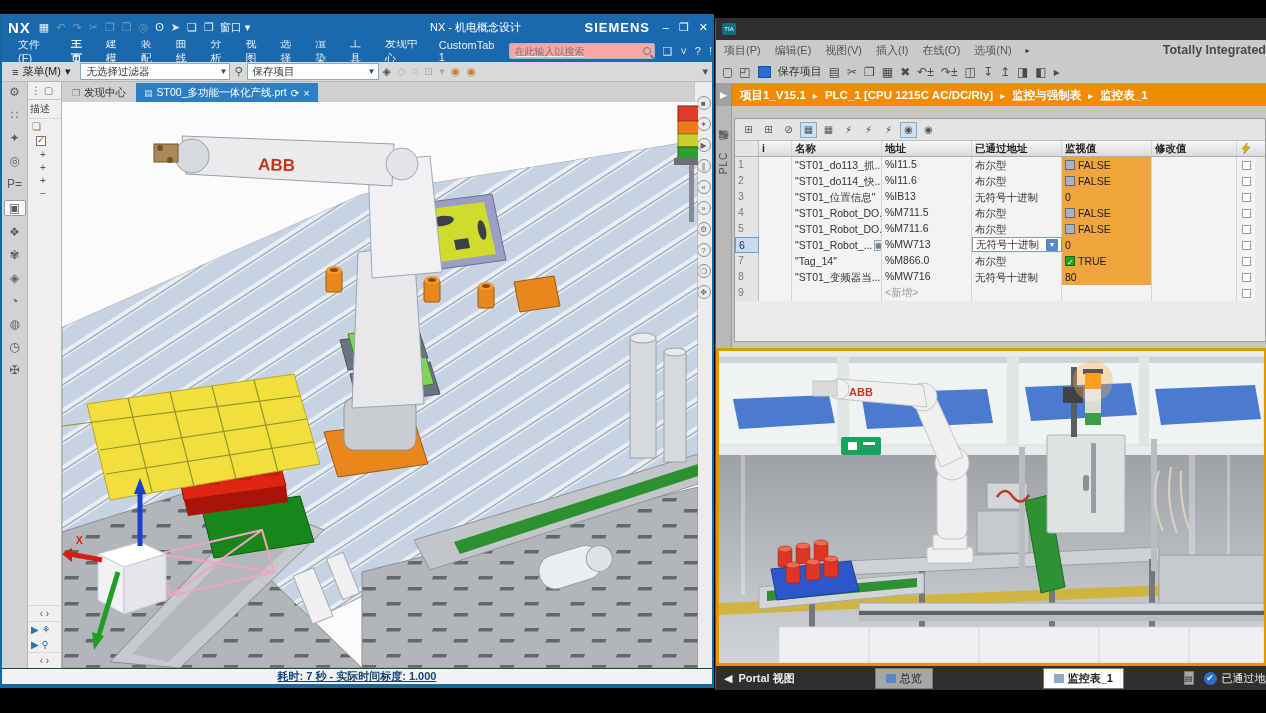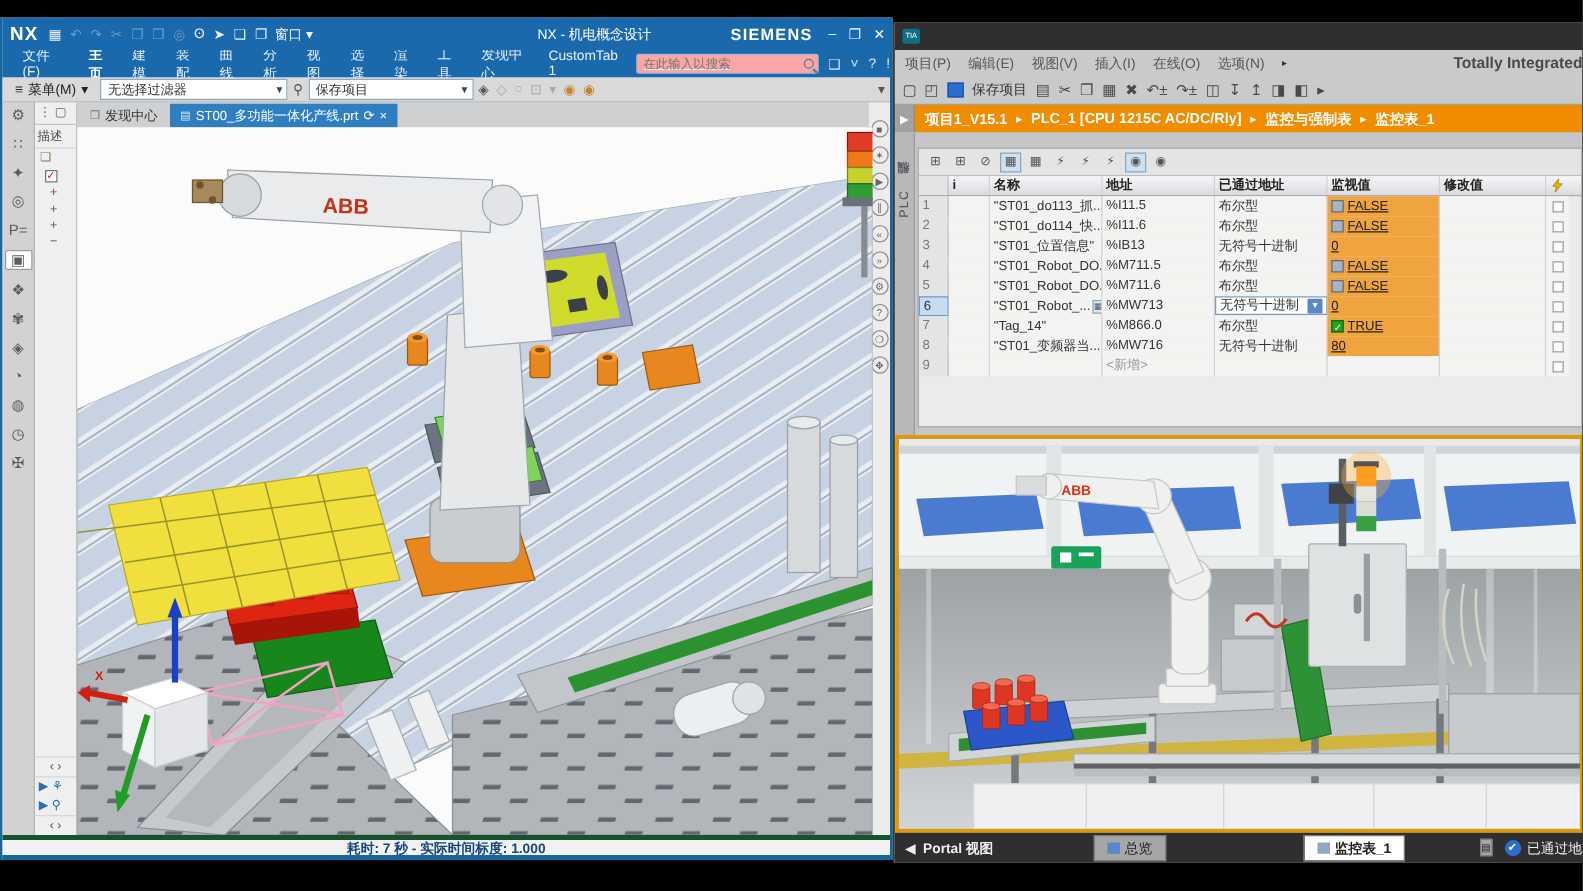--- a/index.html
+++ b/index.html
@@ -51,21 +51,21 @@
   .nav-pr{color:#2a6fb0;padding:2px 0 2px 3px;}
   .nx-main{flex:1;display:flex;flex-direction:column;min-width:0;}
   .doc-tabs{height:20px;background:#cfd0d1;display:flex;align-items:flex-end;padding-left:2px;font-size:10.5px;gap:2px;}
   .dtab{display:flex;align-items:center;gap:4px;padding:2px 8px;height:19px;color:#333;}
   .dtab .dico{font-size:9px;color:#777;}
   .dtab.active{background:#2e7fc1;color:#fff;}
   .dtab.active .dico{color:#cfe3f3;}
   .viewport{flex:1;background:#fbfbfb;position:relative;min-height:0;}
   .nx-rail{width:18px;background:#ececec;border-left:1px solid #c5c5c5;display:flex;flex-direction:column;align-items:center;padding-top:14px;gap:7px;}
   .nx-rail .ric{width:14px;height:14px;border:1px solid #8f8f8f;border-radius:50%;font-size:8px;color:#666;display:flex;align-items:center;justify-content:center;}
-  .nx-status{height:16px;background:#f2f2f2;border-top:4px solid #14532d;display:flex;align-items:center;justify-content:center;font-size:11px;font-weight:bold;color:#16457c;}
+  .nx-status{height:16px;background:#f2f2f2;border-top:1px solid #14532d;display:flex;align-items:center;justify-content:center;font-size:11px;font-weight:bold;color:#16457c;text-decoration:underline;}
   .nx-bottom{height:4px;background:#15679f;}
 
   
   #tia{position:absolute;left:715px;top:18px;width:551px;height:672px;background:#c4c6c8;display:flex;flex-direction:column;border-left:1px solid #555;}
   .tia-title{height:22px;background:#2f2f2f;color:#eee;display:flex;align-items:center;font-size:11px;padding:0 6px;gap:6px;}
   .tia-logo{width:14px;height:12px;background:#0f6e84;color:#fff;font-size:6px;display:flex;align-items:center;justify-content:center;border-radius:2px;}
   .tia-menu{height:20px;background:#c9cacc;display:flex;align-items:center;font-size:11px;color:#555;padding:0 8px;gap:14px;position:relative;}
   .tia-menu .marr{color:#333;font-size:8px;}
   .tia-brand{position:absolute;right:0;top:3px;font-weight:bold;color:#4a4a4a;font-size:12.5px;white-space:nowrap;}
   .tia-toolbar{height:24px;background:#c9cacc;border-bottom:1px solid #9fa1a3;display:flex;align-items:center;padding:0 6px;font-size:11px;color:#333;gap:7px;}
@@ -92,21 +92,21 @@
   .c.num.sel{background:#c8dcf0;border:1px solid #6f9cc8;color:#234;}
   .c.icol{width:33px;}
   .c.name{width:90px;display:flex;align-items:center;gap:2px;}
   .c.addr{width:90px;}
   .c.addr.newrow{color:#999;}
   .c.fmt{width:90px;display:flex;align-items:center;justify-content:space-between;}
   .c.fmt.dd{background:#fff;border:1px solid #7f9db9;height:15px;}
   .c.fmt .dd-btn{display:none;}
   .c.fmt .dd-btn.show{display:flex;width:12px;height:12px;background:#5a87c6;color:#fff;font-size:7px;align-items:center;justify-content:center;border-radius:1px;}
   .c.val{width:90px;display:flex;align-items:center;gap:3px;text-align:right;}
-  .c.val.orange{background:#f0a43e;color:#222;text-decoration:underline;}
+  .c.val.orange{background:#f0a43e;color:#222;}
   .c.mod{width:85px;}
   .c.zap{width:18px;display:flex;align-items:center;justify-content:center;border-right:none;}
   .chk{width:9px;height:9px;border:1px solid #9a9c9e;background:#fdfdfd;}
   .vbox{display:none;width:10px;height:10px;border:1px solid #5f6b78;}
   .vbox.box-false{display:inline-block;background:#aab4c0;}
   .vbox.box-true{display:inline-block;background:#22a122;border-color:#0e6b0e;position:relative;}
   .vbox.box-true::after{content:"✓";color:#fff;font-size:8px;position:absolute;left:1px;top:-2px;}
   .name-ic{display:none;}
   .name-ic.show{display:inline-block;width:11px;height:11px;background:#dfe7ef;border:1px solid #8fa4b8;font-size:7px;color:#456;text-align:center;line-height:10px;}
   .name-ic.show::after{content:"▦";}

